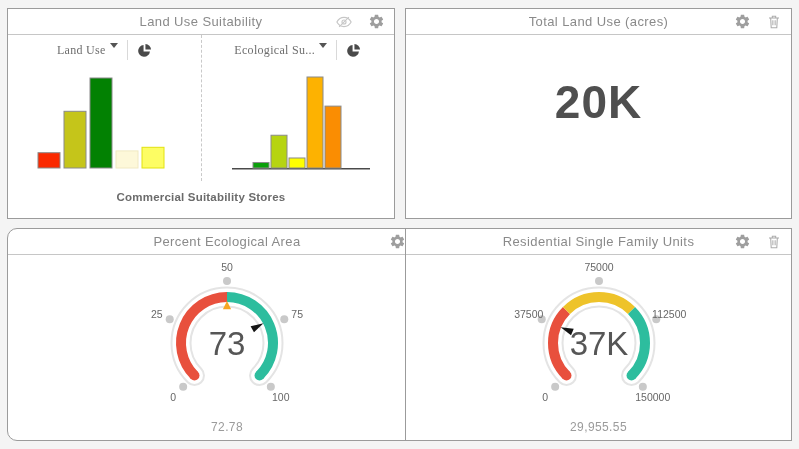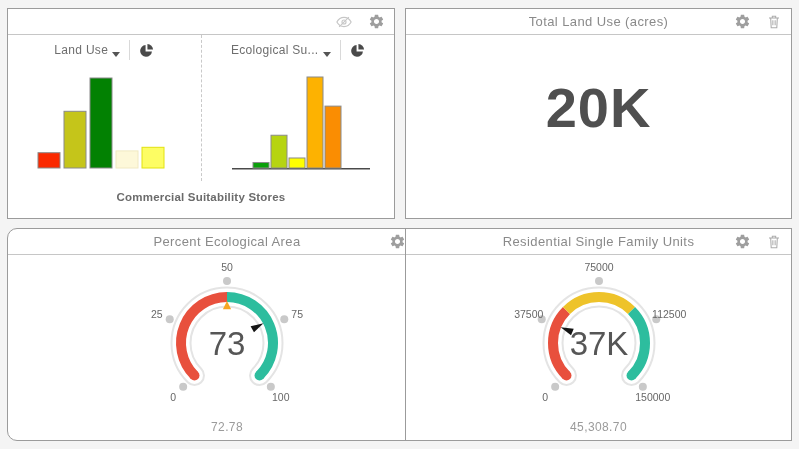--- a/index.html
+++ b/index.html
@@ -39,57 +39,58 @@
   .panel-body { position:relative; height:calc(100% - 26px); }
 
   
   .cols { display:flex; height:146px; }
   .col { flex:1 1 0; width:193px; }
   .col.right { border-left:1px dashed #c9c9c9; }
   .controls-row {
     height:30px; display:flex; align-items:center; justify-content:center;
     gap:9px;
   }
-  .selector { display:flex; align-items:flex-end; gap:4px; cursor:pointer; }
+  .selector { display:flex; align-items:flex-start; gap:4px; cursor:pointer;font-family:Liberation Serif, serif; }
   .selector-label { font-size:12px; color:#6e6e6e; letter-spacing:.3px; }
   .caret {
     width:0; height:0;
     border-left:4.5px solid transparent;
     border-right:4.5px solid transparent;
     border-top:5.5px solid #555;
   }
   .vline { width:1px; height:20px; background:#d9d9d9; }
   .chart-wrap { height:105px; display:flex; justify-content:center; }
   .category-label {
     position:absolute; left:0; top:156px; width:100%;
     text-align:center;
     font-size:11.5px; font-weight:bold; color:#6b6b6b; letter-spacing:.2px;
   }
 
   
   .big-value {
     margin-top:40px; text-align:center;
-    font-size:56px; font-weight:bold; color:#4f4f4f; letter-spacing:1px;
+    font-size:46px; font-weight:bold; color:#4f4f4f; letter-spacing:1px;
   }
   .sub-value {
     position:absolute; bottom:6px; left:0; width:100%;
     text-align:center; font-size:12px; color:#9b9b9b; letter-spacing:.4px;
   }
 
   
   .gauge-wrap { position:absolute; top:0; left:0; width:100%; height:162px; }
   .gauge-wrap svg { display:block; margin:0 auto; }
 </style>
 </head>
 <body>
 
 <div class="dashboard">
 
   <section class="panel" id="panel-land-use">
     <header class="panel-header">
+      <span class="panel-title">Land Use Suitability</span>
       <span class="header-icons">
         <svg viewBox="0 0 24 24" width="18" height="18">
           <g stroke="#c6c6c6" stroke-width="1.5" fill="none">
             <path d="M2.5 12C4.6 8.1 8.1 5.9 12 5.9s7.4 2.2 9.5 6.1c-2.1 3.9-5.6 6.1-9.5 6.1S4.6 15.9 2.5 12z"></path>
             <circle cx="12" cy="12" r="2.7"></circle>
             <path d="M5.5 18.5 18.5 5.5"></path>
           </g>
         </svg>
         <svg viewBox="0 0 24 24" width="17" height="17">
           <path fill="#9e9e9e" d="M19.14 12.94c.04-.3.06-.61.06-.94s-.02-.64-.07-.94l2.03-1.58c.18-.14.23-.41.12-.61l-1.92-3.32c-.12-.22-.37-.29-.59-.22l-2.39.96c-.5-.38-1.03-.7-1.62-.94L14.4 2.81c-.04-.24-.24-.41-.48-.41h-3.84c-.24 0-.43.17-.47.41l-.36 2.54c-.59.24-1.13.57-1.62.94l-2.39-.96c-.22-.08-.47 0-.59.22L2.74 8.87c-.12.21-.08.47.12.61l2.03 1.58c-.05.3-.09.63-.09.94s.02.64.07.94l-2.03 1.58c-.18.14-.23.41-.12.61l1.92 3.32c.12.22.37.29.59.22l2.39-.96c.5.38 1.03.7 1.62.94l.36 2.54c.05.24.24.41.48.41h3.84c.24 0 .44-.17.47-.41l.36-2.54c.59-.24 1.13-.56 1.62-.94l2.39.96c.22.08.47 0 .59-.22l1.92-3.32c.12-.22.07-.47-.12-.61l-2.01-1.58zM12 15.6c-1.98 0-3.6-1.62-3.6-3.6s1.62-3.6 3.6-3.6 3.6 1.62 3.6 3.6-1.62 3.6-3.6 3.6z"></path>
@@ -250,17 +251,17 @@
             <circle cx="193" cy="26" r="4" fill="#c9c9c9"></circle>
             <text x="193" y="12" text-anchor="middle" dominant-baseline="central" font-size="10.5" fill="#676767" font-family="Liberation Sans, sans-serif">75000</text>
             <circle cx="250.28053101569978" cy="64.27362719336443" r="4" fill="#c9c9c9"></circle>
             <text x="263.21484447085777" y="58.916059140253175" text-anchor="middle" dominant-baseline="central" font-size="10.5" fill="#676767" font-family="Liberation Sans, sans-serif">112500</text>
             <circle cx="236.84062043356596" cy="131.84062043356596" r="4" fill="#c9c9c9"></circle>
             <text x="246.74011537017762" y="141.7401153701776" text-anchor="middle" dominant-baseline="central" font-size="10.5" fill="#676767" font-family="Liberation Sans, sans-serif">150000</text>
             <polygon points="154.60952368530997,72.23861274090301 165.03061846204685,80.33751369434142 167.71515183921272,73.79871648455914" fill="#141414"></polygon>
             <text x="193" y="100" text-anchor="middle" font-size="33" fill="#565656" font-family="Liberation Sans, sans-serif">37K</text>
           </svg>
         </div>
-      <div class="sub-value">45,308.70</div>
+      <div class="sub-value">29,955.55</div>
     </div>
   </section>
 
 </div>
 
 </body></html>

